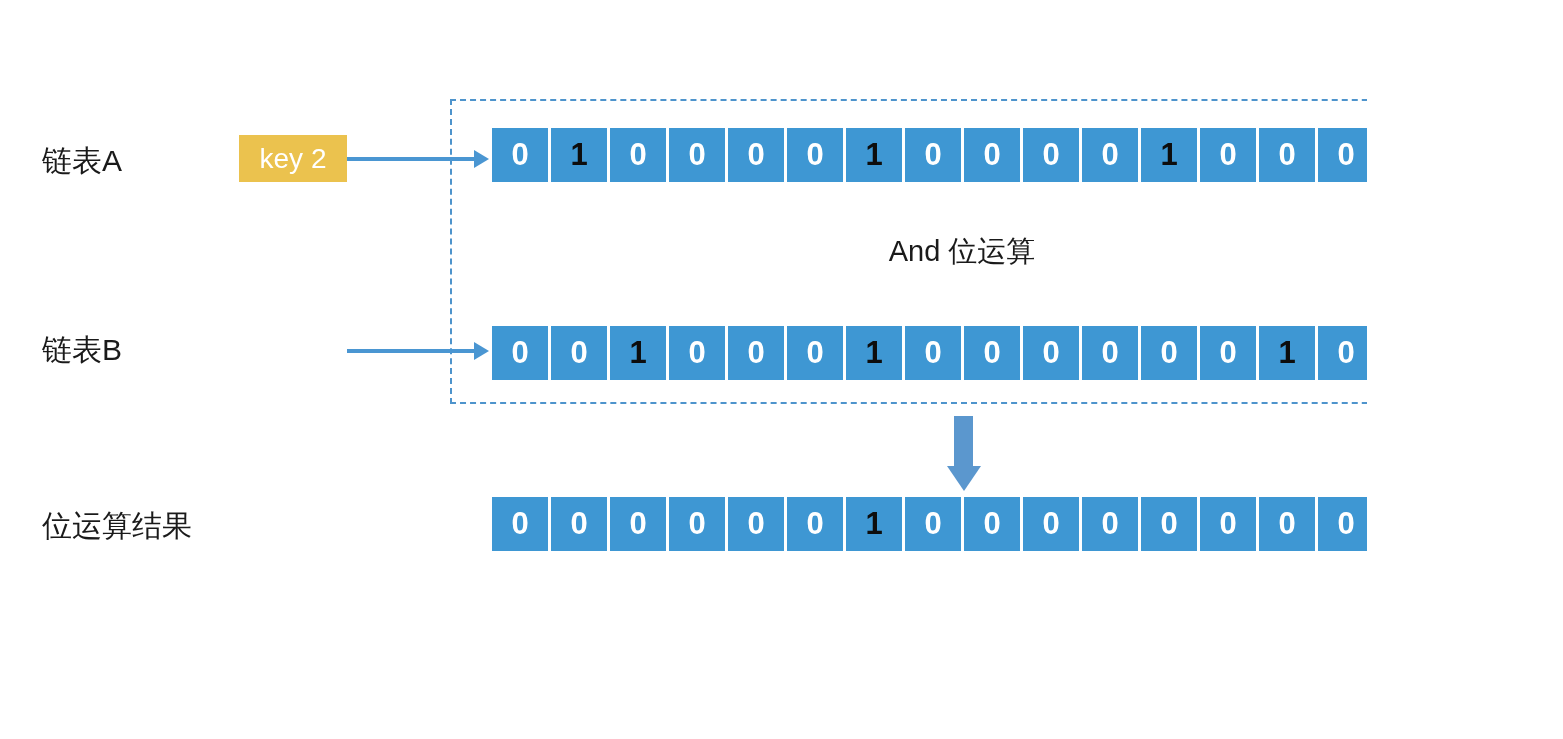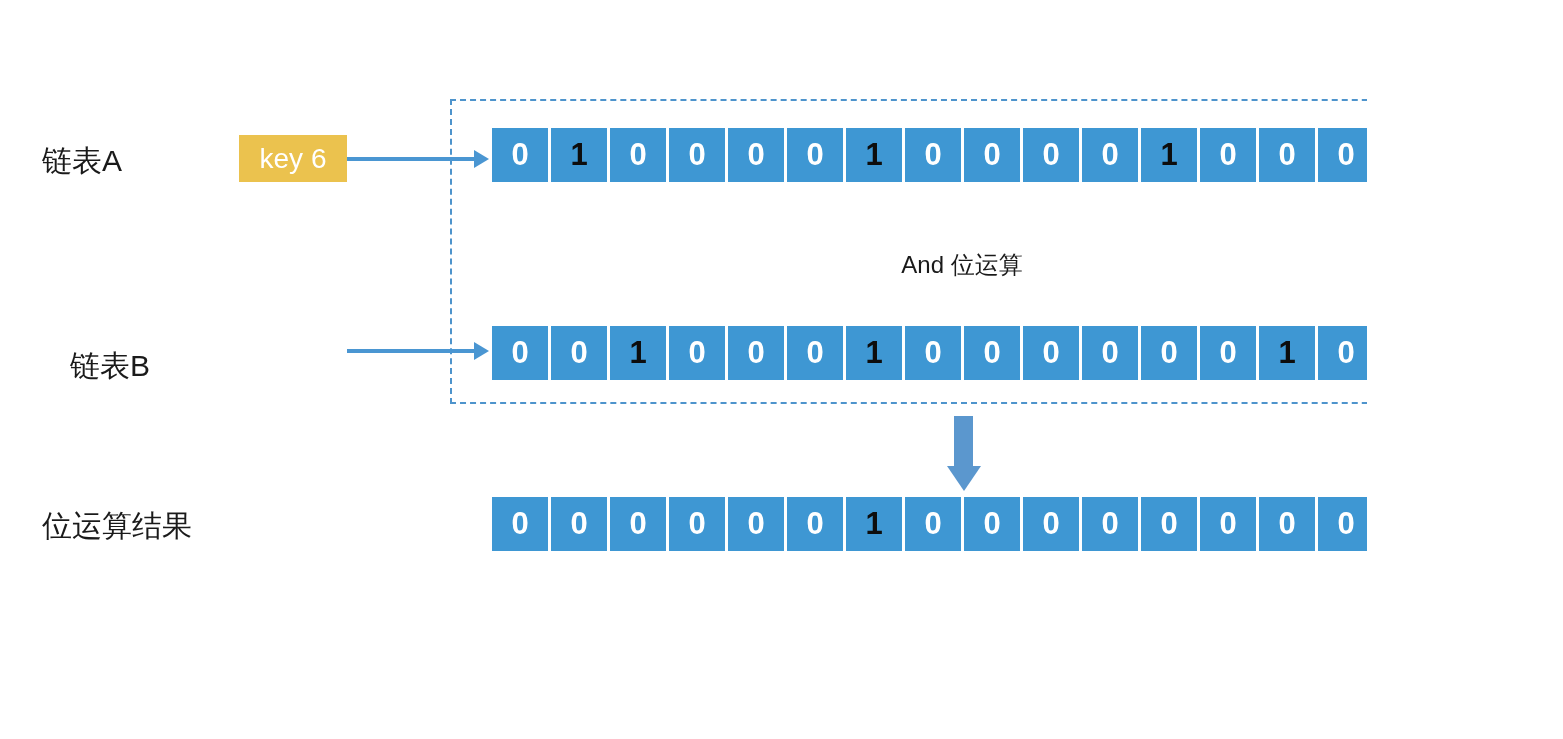--- a/index.html
+++ b/index.html
@@ -39,21 +39,21 @@
   }
   .bit-cell.one { color: #0d0d0d; }
   .row-label {
     position: absolute;
     left: 42px;
     font-size: 30px;
     color: #1a1a1a;
     white-space: nowrap;
   }
   .row-label-a { top: 141px; }
-  .row-label-b { top: 346px; margin-left: 28px; }
+  .row-label-b { top: 330px; }
   .row-label-result { top: 506px; }
   .key-box {
     position: absolute;
     left: 239px;
     width: 108px; height: 47px;
     background: var(--key-yellow, #EBC24E);
     color: #ffffff;
     font-size: 28px;
     display: flex;
     align-items: center;
@@ -73,24 +73,24 @@
     content: "";
     position: absolute;
     right: -14px; top: -7px;
     width: 0; height: 0;
     border-left: 15px solid var(--arrow-blue, #4A96D2);
     border-top: 9px solid transparent;
     border-bottom: 9px solid transparent;
   }
   .op-label {
     position: absolute;
-    left: 450px; top: 249px;
+    left: 450px; top: 232px;
     width: 1024px;
     text-align: center;
-    font-size: 24px;
+    font-size: 29px;
     color: #1a1a1a;
   }
   .down-arrow-shaft {
     position: absolute;
     left: 954px; top: 416px;
     width: 19px; height: 52px;
     background: var(--down-arrow-blue, #5B97CE);
   }
   .down-arrow-head {
     position: absolute;
@@ -115,21 +115,21 @@
   }
 </style>
 </head>
 <body>
 
 <div class="canvas">
 
   <div class="dashed-box"></div>
 
   <div class="row-label row-label-a">链表A</div>
-  <div class="key-box key-box-a">key 6</div>
+  <div class="key-box key-box-a">key 2</div>
   <div class="h-arrow h-arrow-a"></div>
   <div class="bit-row bit-row-a">
       <div class="bit-cell">0</div>
       <div class="bit-cell one">1</div>
       <div class="bit-cell">0</div>
       <div class="bit-cell">0</div>
       <div class="bit-cell">0</div>
       <div class="bit-cell">0</div>
       <div class="bit-cell one">1</div>
       <div class="bit-cell">0</div>

